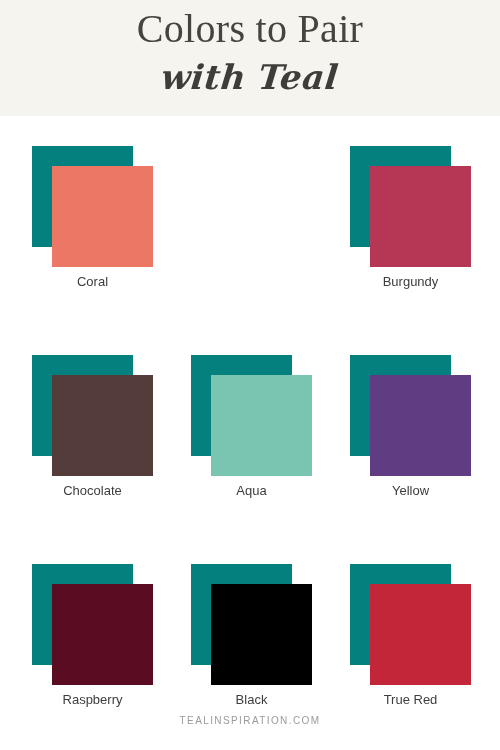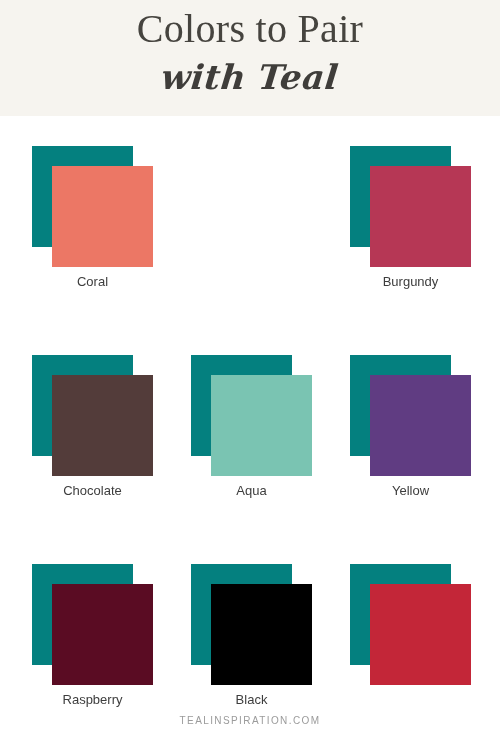--- a/index.html
+++ b/index.html
@@ -175,18 +175,19 @@
           <div class="sq-base" style="background: rgb(4, 128, 127);"></div>
           <div class="sq-accent" style="background: rgb(0, 0, 0);"></div>
         </div>
         <div class="cell-label">Black</div>
       </div>
       <div class="cell" style="left: 350px; top: 418px;">
         <div class="swatch">
           <div class="sq-base" style="background: rgb(4, 128, 127);"></div>
           <div class="sq-accent" style="background: rgb(195, 38, 56);"></div>
         </div>
+        <div class="cell-label">True Red</div>
       </div>
     </div>
 
   <div class="footer">TEALINSPIRATION.COM</div>
 
 </div>
 
 </body></html>

